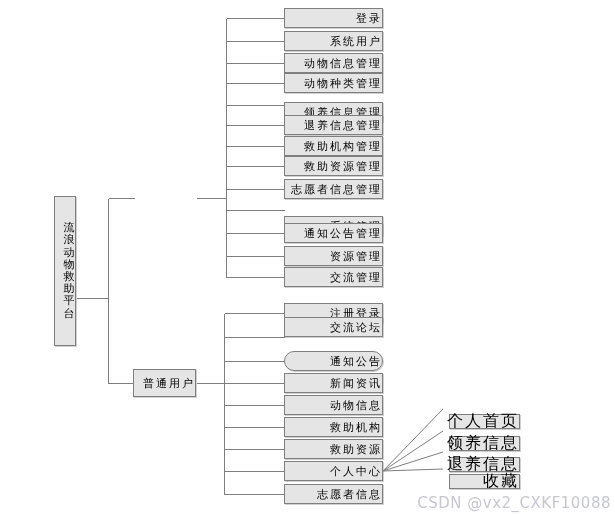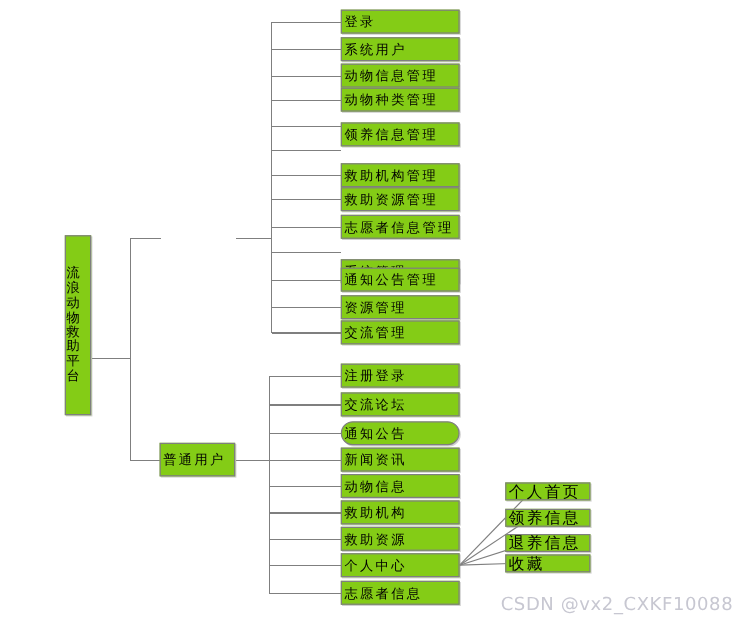--- a/index.html
+++ b/index.html
@@ -8,34 +8,34 @@
     width: 615px;
     height: 514px;
     background: #ffffff;
     font-family: "DejaVu Sans", "Liberation Sans", sans-serif;
     overflow: hidden;
   }
   #wires { position: absolute; left: 0; top: 0; }
   .node {
     position: absolute;
     box-sizing: border-box;
-    background: #84cc16;
+    background: #e5e5e5;
     border: 1px solid #7f7f7f;
     box-shadow: 1px 1px 0 rgba(150,150,150,0.45);
     display: flex;
     align-items: center;
-    justify-content: flex-start;
+    justify-content: flex-end;
     font-size: 11px;
     color: #000000;
     letter-spacing: 2px;
     text-indent: 2px;
     white-space: nowrap;
   }
   .leaf   { left: 284px; width: 99px; height: 20px; }
-  .subleaf{ left: 421px; width: 71px; height: 15px; font-size: 13px; }
+  .subleaf{ left: 449px; width: 71px; height: 15px; font-size: 16px; margin-top: 12px; }
   .branch { height: 28px; }
   .root {
     left: 54px; top: 196px; width: 22px; height: 150px;
   }
   .root .vtext {
     width: 12px;
     word-break: break-all;
     line-height: 12.2px;
     font-size: 11px;
     letter-spacing: 0;
@@ -114,20 +114,23 @@
     </div>
   <div class="node leaf" style="top:53px;">
       <span>动物信息管理</span>
     </div>
   <div class="node leaf" style="top:73px;">
       <span>动物种类管理</span>
     </div>
   <div class="node leaf" style="top:102px;">
       <span>领养信息管理</span>
     </div>
+  <div class="node leaf" style="top:115px;">
+      <span>退养信息管理</span>
+    </div>
   <div class="node leaf" style="top:136px;">
       <span>救助机构管理</span>
     </div>
   <div class="node leaf" style="top:156px;">
       <span>救助资源管理</span>
     </div>
   <div class="node leaf" style="top:179px;">
       <span>志愿者信息管理</span>
     </div>
   <div class="node leaf" style="top:216px;">
@@ -139,21 +142,21 @@
   <div class="node leaf" style="top:246px;">
       <span>资源管理</span>
     </div>
   <div class="node leaf" style="top:267px;">
       <span>交流管理</span>
     </div>
 
   <div class="node leaf" style="top:303px;">
       <span>注册登录</span>
     </div>
-  <div class="node leaf" style="top:327px;">
+  <div class="node leaf" style="top:317px;">
       <span>交流论坛</span>
     </div>
   <div class="node leaf" style="top:351px;border-radius:10px;">
       <span>通知公告</span>
     </div>
   <div class="node leaf" style="top:373px;">
       <span>新闻资讯</span>
     </div>
   <div class="node leaf" style="top:395px;">
       <span>动物信息</span>

